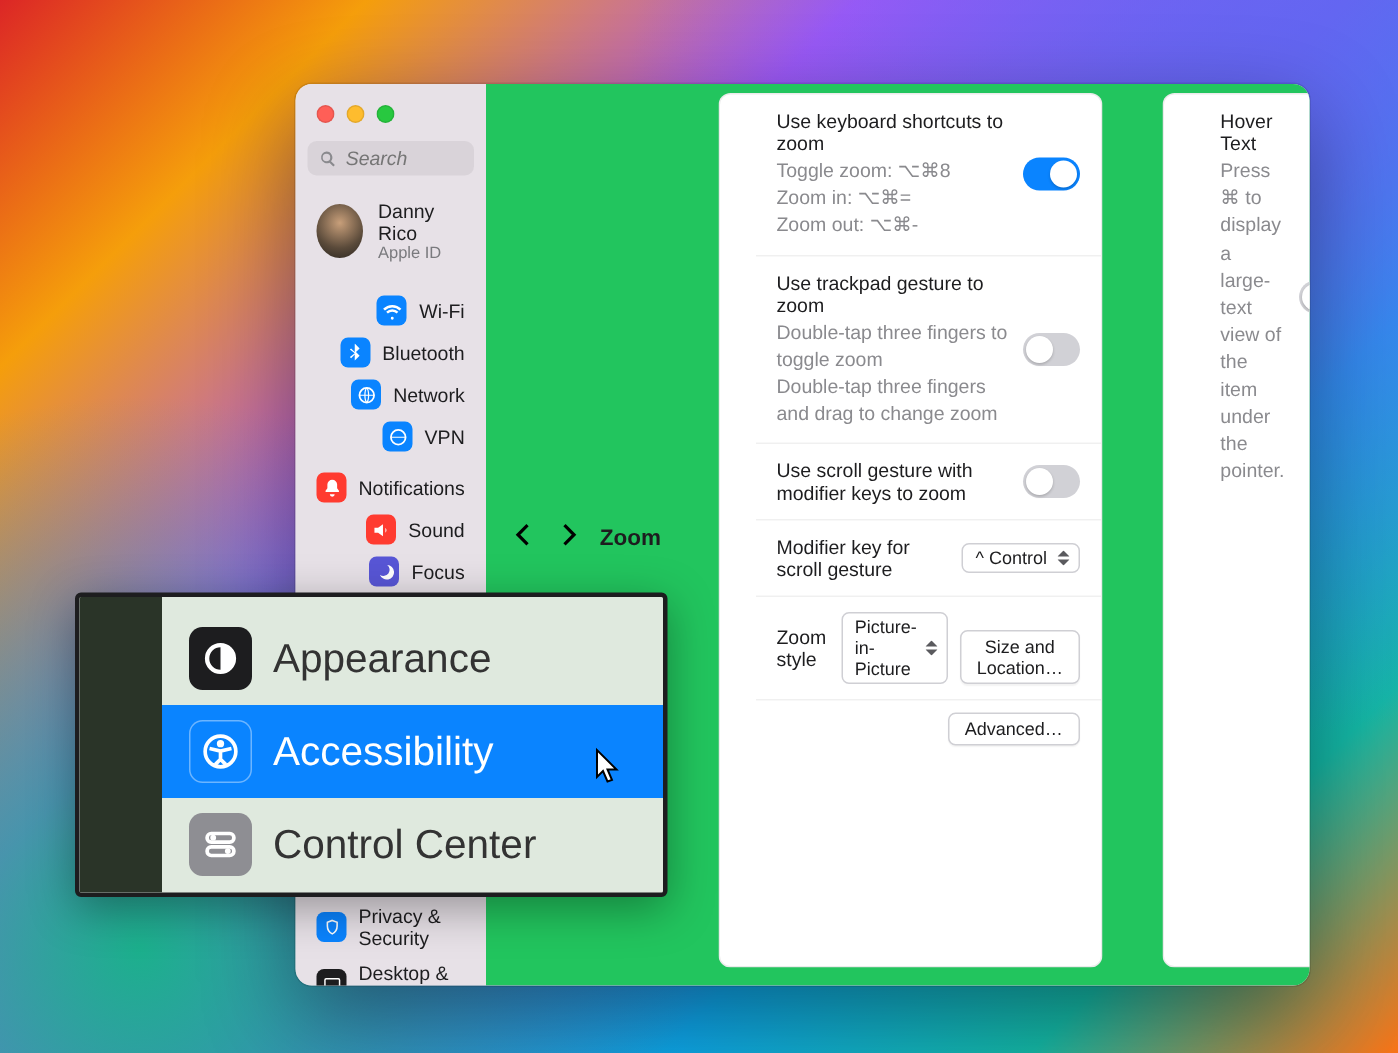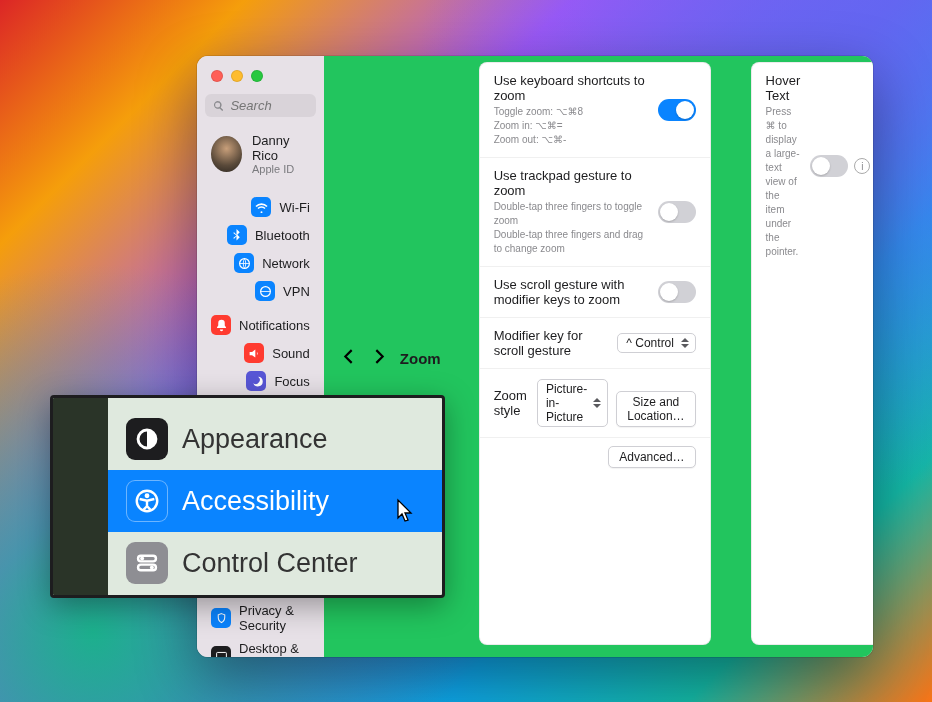--- a/index.html
+++ b/index.html
@@ -95,25 +95,26 @@
 .main-title { font-size:15px; font-weight:600; color:#1d1d1f; }
 .panel {
   background:#fff;
   border:1px solid rgba(0,0,0,0.08);
   border-radius:8px;
   margin: 6px 20px 12px 20px;
 }
 .row {
   padding: 10px 14px;
   border-bottom: 1px solid rgba(0,0,0,0.06);
+  margin-left: 24px;
 }
 .row:last-child { border-bottom:none; }
 .row-flex { display:flex; justify-content:space-between; align-items:center; gap:10px;}
 .row-title { font-size:13px; color:#1d1d1f; }
-.row-desc { font-size:10px; color:#8a8a8e; margin-top:2px; line-height:1.4;}
+.row-desc { font-size:13px; color:#8a8a8e; margin-top:2px; line-height:1.4;}
 .toggle {
   width:38px; height:22px; border-radius:11px; position:relative; flex-shrink:0;
 }
 .toggle.on { background:#0a84ff; }
 .toggle.off { background:#d1d1d6; }
 .toggle .knob {
   width:18px; height:18px; border-radius:50%; background:#fff;
   position:absolute; top:2px;
   box-shadow:0 1px 2px rgba(0,0,0,0.2);
 }

